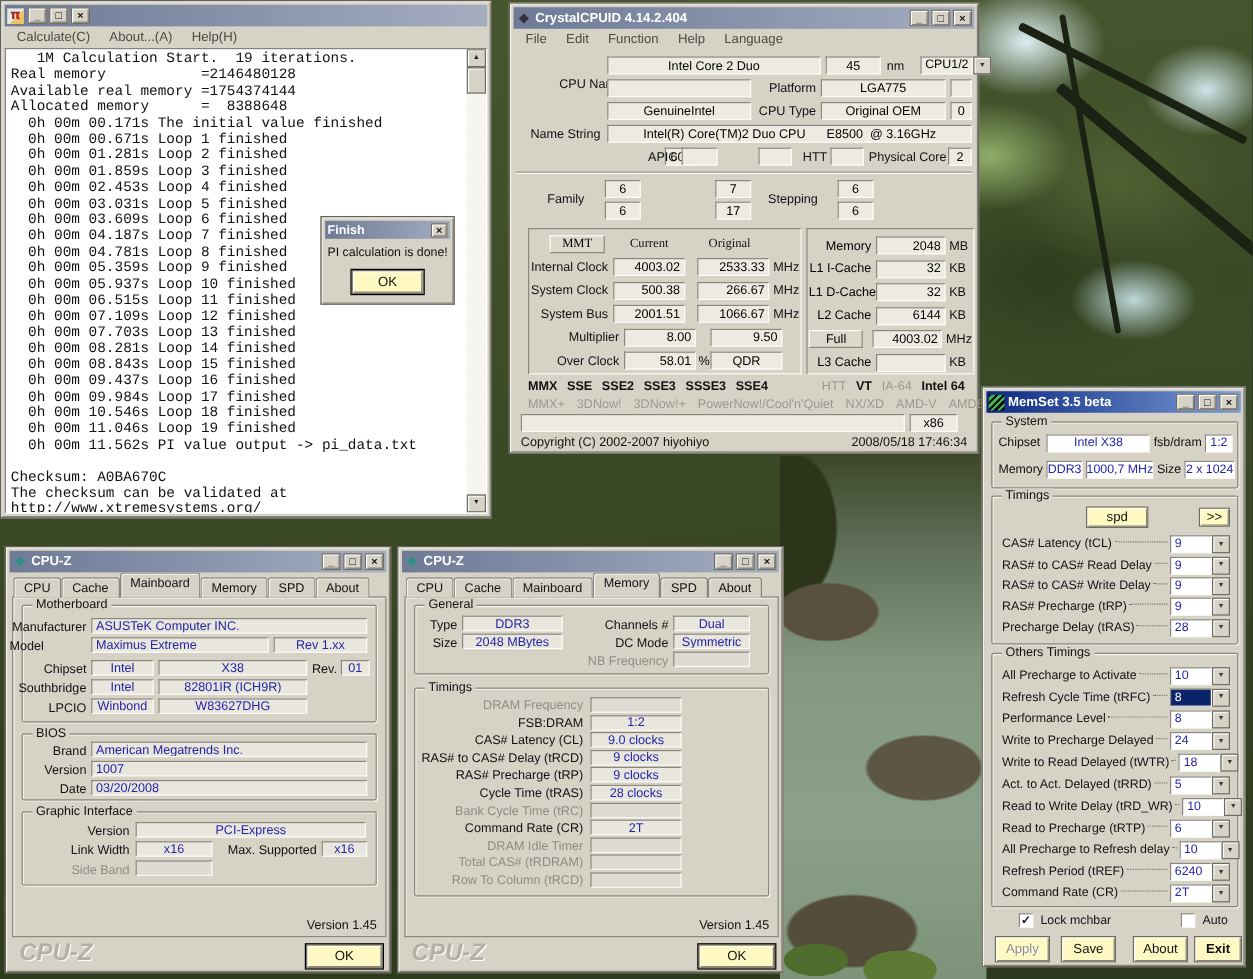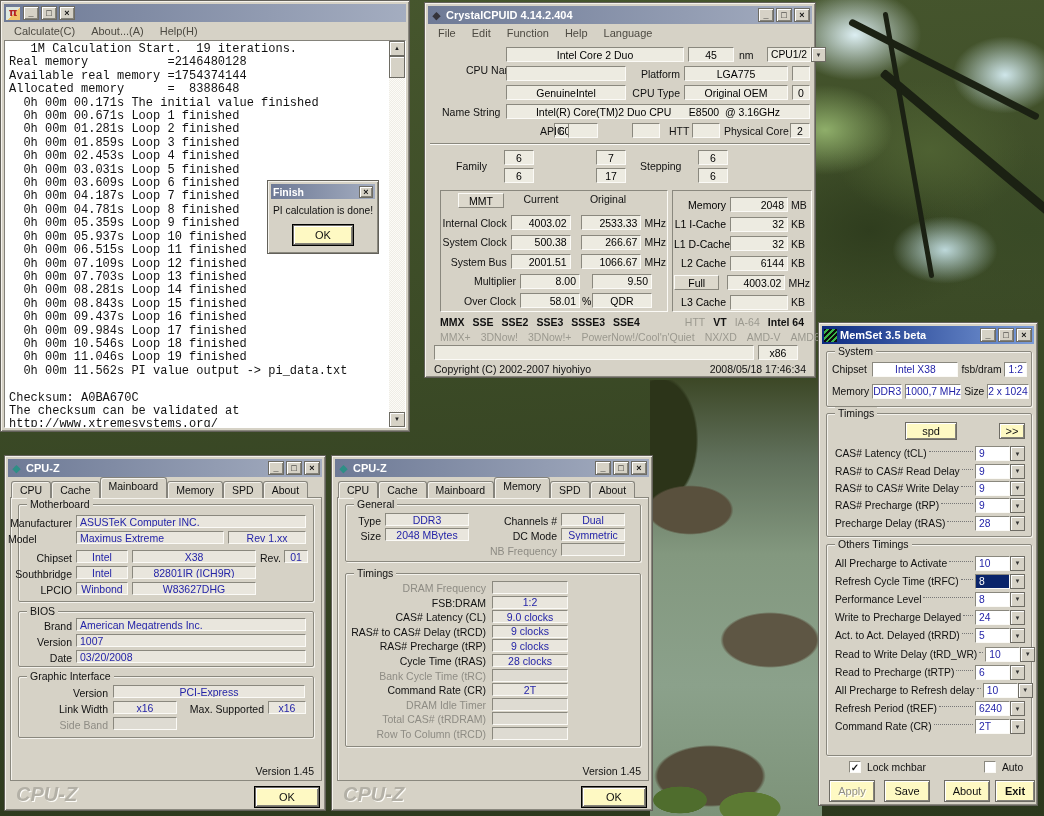--- a/index.html
+++ b/index.html
@@ -77,21 +77,21 @@
   .spi-out{position:absolute;left:4px;top:2px;right:18px;font-family:"Liberation Mono",monospace;font-size:12px;line-height:13.4px;color:#111;white-space:pre;}
   .sb{position:absolute;top:0;right:0;bottom:0;width:16px;background:repeating-conic-gradient(#efede6 0 25%,#fcfbf7 0 50%) 0 0/2px 2px;}
   .sb-btn{position:absolute;left:0;width:16px;height:15px;background:#d6d2c6;border:1px solid #6e6c64;box-shadow:inset 1px 1px 0 #fff;
     font-size:6px;line-height:13px;text-align:center;color:#222;}
   .sb-thumb{position:absolute;left:0;top:15px;width:16px;height:22px;background:#d6d2c6;border:1px solid #6e6c64;box-shadow:inset 1px 1px 0 #fff;}
   .spi-icon{width:14px;height:13px;background:linear-gradient(135deg,#dfe8df 0 55%,#f0c26a 55%);color:#b42020;
     font:bold 11px/12px "DejaVu Sans",sans-serif;text-align:center;flex:0 0 14px;}
   
   .cc-icon{width:13px;color:#34333a;font-size:11px;line-height:13px;text-align:center;flex:0 0 13px;}
   .sunkpanel{position:absolute;border:1px solid;border-color:#8a887e #fbfaf6 #fbfaf6 #8a887e;padding:2px 1px;}
-  .cc-hdr{display:flex;height:20px;}
+  .cc-hdr{display:flex;align-items:center;height:20px;font-family:Liberation Serif, serif;}
   .cc-crow,.cc-vrow{display:flex;align-items:center;height:19.5px;position:relative;}
   .cc-clbl{width:78px;text-align:right;padding-right:4px;font-size:10.5px;color:#111;white-space:nowrap;}
   .cc-c1,.cc-c2{position:relative;width:60px;flex:0 0 60px;height:15px;}
   .cc-pct{width:12px;font-size:10.5px;text-align:left;padding-left:2px;}
   .cc-unit{padding-left:3px;font-size:10.5px;color:#111;}
   .cc-minibox{position:relative;height:15px;background:#dcd8cc;border:1px solid;border-color:#fbfaf6 #8a887e #8a887e #fbfaf6;
     font-size:10.5px;display:flex;align-items:center;justify-content:center;}
   .cc-vlbl{width:56px;text-align:right;padding-right:4px;font-size:10.5px;white-space:nowrap;}
   .cc-vval{position:relative;width:58px;flex:0 0 58px;height:15px;}
   .instr-row{position:absolute;display:flex;gap:8px;}
@@ -566,20 +566,28 @@
             </div>
             <div class="ms-row">
               <span class="ms-rlbl">Write to Precharge Delayed</span>
               <span class="leader"></span>
               <span class="dd">
                 <span class="dd-val">24</span>
                 <span class="dd-btn">▼</span>
               </span>
             </div>
             <div class="ms-row">
+              <span class="ms-rlbl">Write to Read Delayed (tWTR)</span>
+              <span class="leader"></span>
+              <span class="dd">
+                <span class="dd-val">18</span>
+                <span class="dd-btn">▼</span>
+              </span>
+            </div>
+            <div class="ms-row">
               <span class="ms-rlbl">Act. to Act. Delayed (tRRD)</span>
               <span class="leader"></span>
               <span class="dd">
                 <span class="dd-val">5</span>
                 <span class="dd-btn">▼</span>
               </span>
             </div>
             <div class="ms-row">
               <span class="ms-rlbl">Read to Write Delay (tRD_WR)</span>
               <span class="leader"></span>

